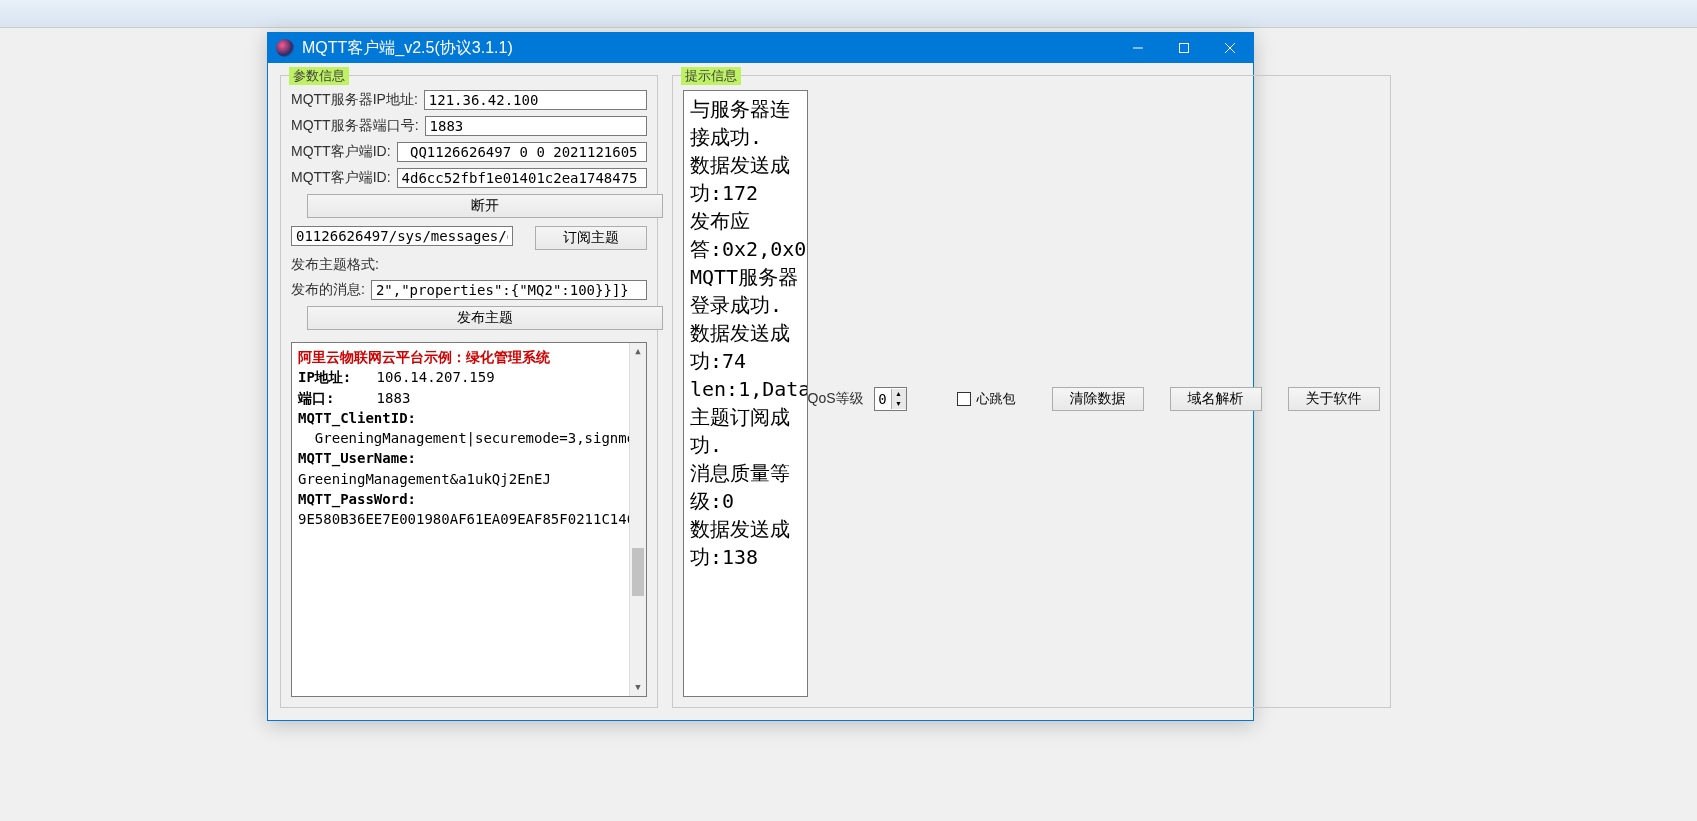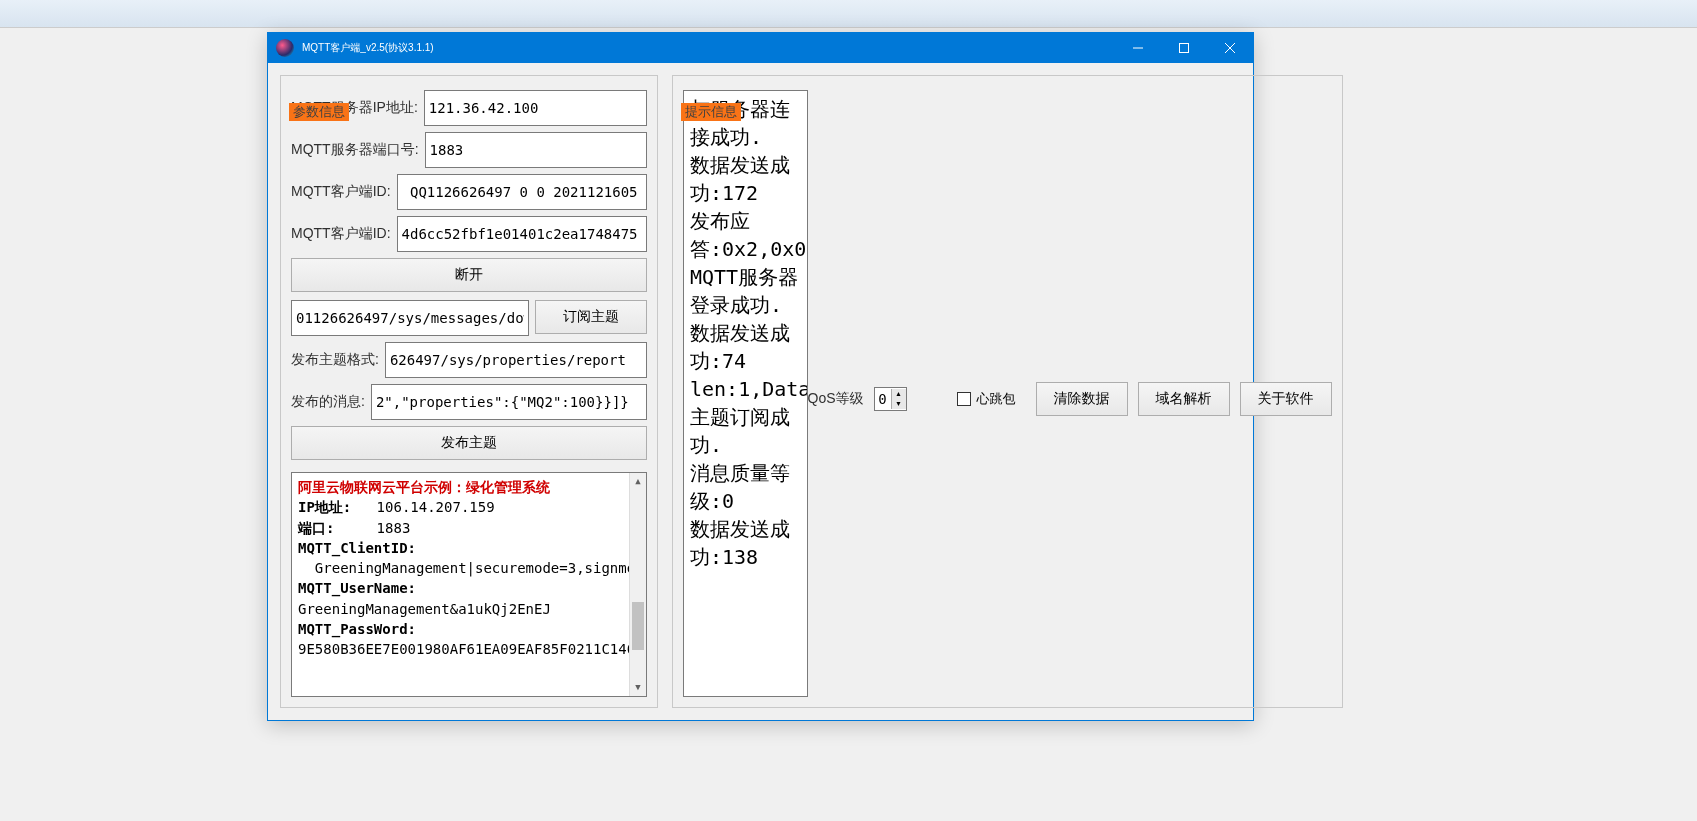--- a/index.html
+++ b/index.html
@@ -30,21 +30,21 @@
   display: flex;
   align-items: center;
   padding-left: 8px;
 }
 .app-icon {
   width: 18px; height: 18px;
   border-radius: 50%;
   background: radial-gradient(circle at 35% 35%, #ff5a8c, #2a2a6a 60%, #00d0ff);
   margin-right: 8px;
 }
-.titlebar-text { flex: 1; font-size: 10px; }
+.titlebar-text { flex: 1; font-size: 16px; }
 .win-controls { display: flex; }
 .win-btn {
   width: 46px; height: 30px;
   display: flex; align-items: center; justify-content: center;
   color: #fff;
   cursor: pointer;
 }
 .content {
   display: flex;
   padding: 12px;
@@ -53,57 +53,57 @@
 }
 .groupbox {
   border: 1px solid #c8c8c8;
   position: relative;
   padding: 14px 10px 10px 10px;
 }
 .groupbox-title {
   position: absolute;
   top: -9px;
   left: 8px;
-  background: #f97316;
+  background: #bef264;
   padding: 0 4px;
   font-size: 13px;
   color: #404040;
-  margin-top: 36px;
 }
 .left-panel { width: 378px; display: flex; flex-direction: column; }
 .right-panel { flex: 1; display: flex; flex-direction: row; }
 .form-row {
   display: flex;
   align-items: center;
   margin-bottom: 6px;
 }
 .form-label {
   font-size: 14px;
   color: #303030;
   flex-shrink: 0;
 }
 .text-input {
   border: 1px solid #7a7a7a;
   padding: 3px 4px;
   font-family: "SimSun", monospace;
   font-size: 14px;
-  height: 36px;
+  height: 20px;
   background: #fff;
 }
 .wide-input { flex: 1; margin-left: 6px; }
 .btn {
   border: 1px solid #adadad;
   background: linear-gradient(#f5f5f5, #e8e8e8);
   padding: 8px 10px;
   font-size: 14px;
   cursor: pointer;
-  height: 34px;
+  height: 24px;
   display: inline-flex;
   align-items: center;
   justify-content: center;
+  margin-left: 16px;
 }
 .full-btn { width: 100%; margin-bottom: 8px; }
 .sub-row { display: flex; gap: 6px; margin-bottom: 6px; }
 .sub-row .text-input { flex: 1; }
 .example-area {
   flex: 1;
   border: 1px solid #7a7a7a;
   background: #fff;
   padding: 4px 6px;
   font-family: "SimSun", monospace;
@@ -209,21 +209,20 @@
 
       <button class="btn full-btn">断开</button>
 
       <div class="sub-row">
         <input class="text-input" value="01126626497/sys/messages/down" style="">
         <button class="btn" style="width:112px">订阅主题</button>
       </div>
 
       <div class="form-row">
         <span class="form-label">发布主题格式:</span>
-        <input class="text-input wide-input" value="626497/sys/properties/report" style="">
       </div>
       <div class="form-row">
         <span class="form-label">发布的消息:</span>
         <input class="text-input wide-input" value="2&quot;,&quot;properties&quot;:{&quot;MQ2&quot;:100}}]}" style="">
       </div>
 
       <button class="btn full-btn">发布主题</button>
 
       <div class="example-area">
         <div class="example-title">阿里云物联网云平台示例：绿化管理系统</div>

